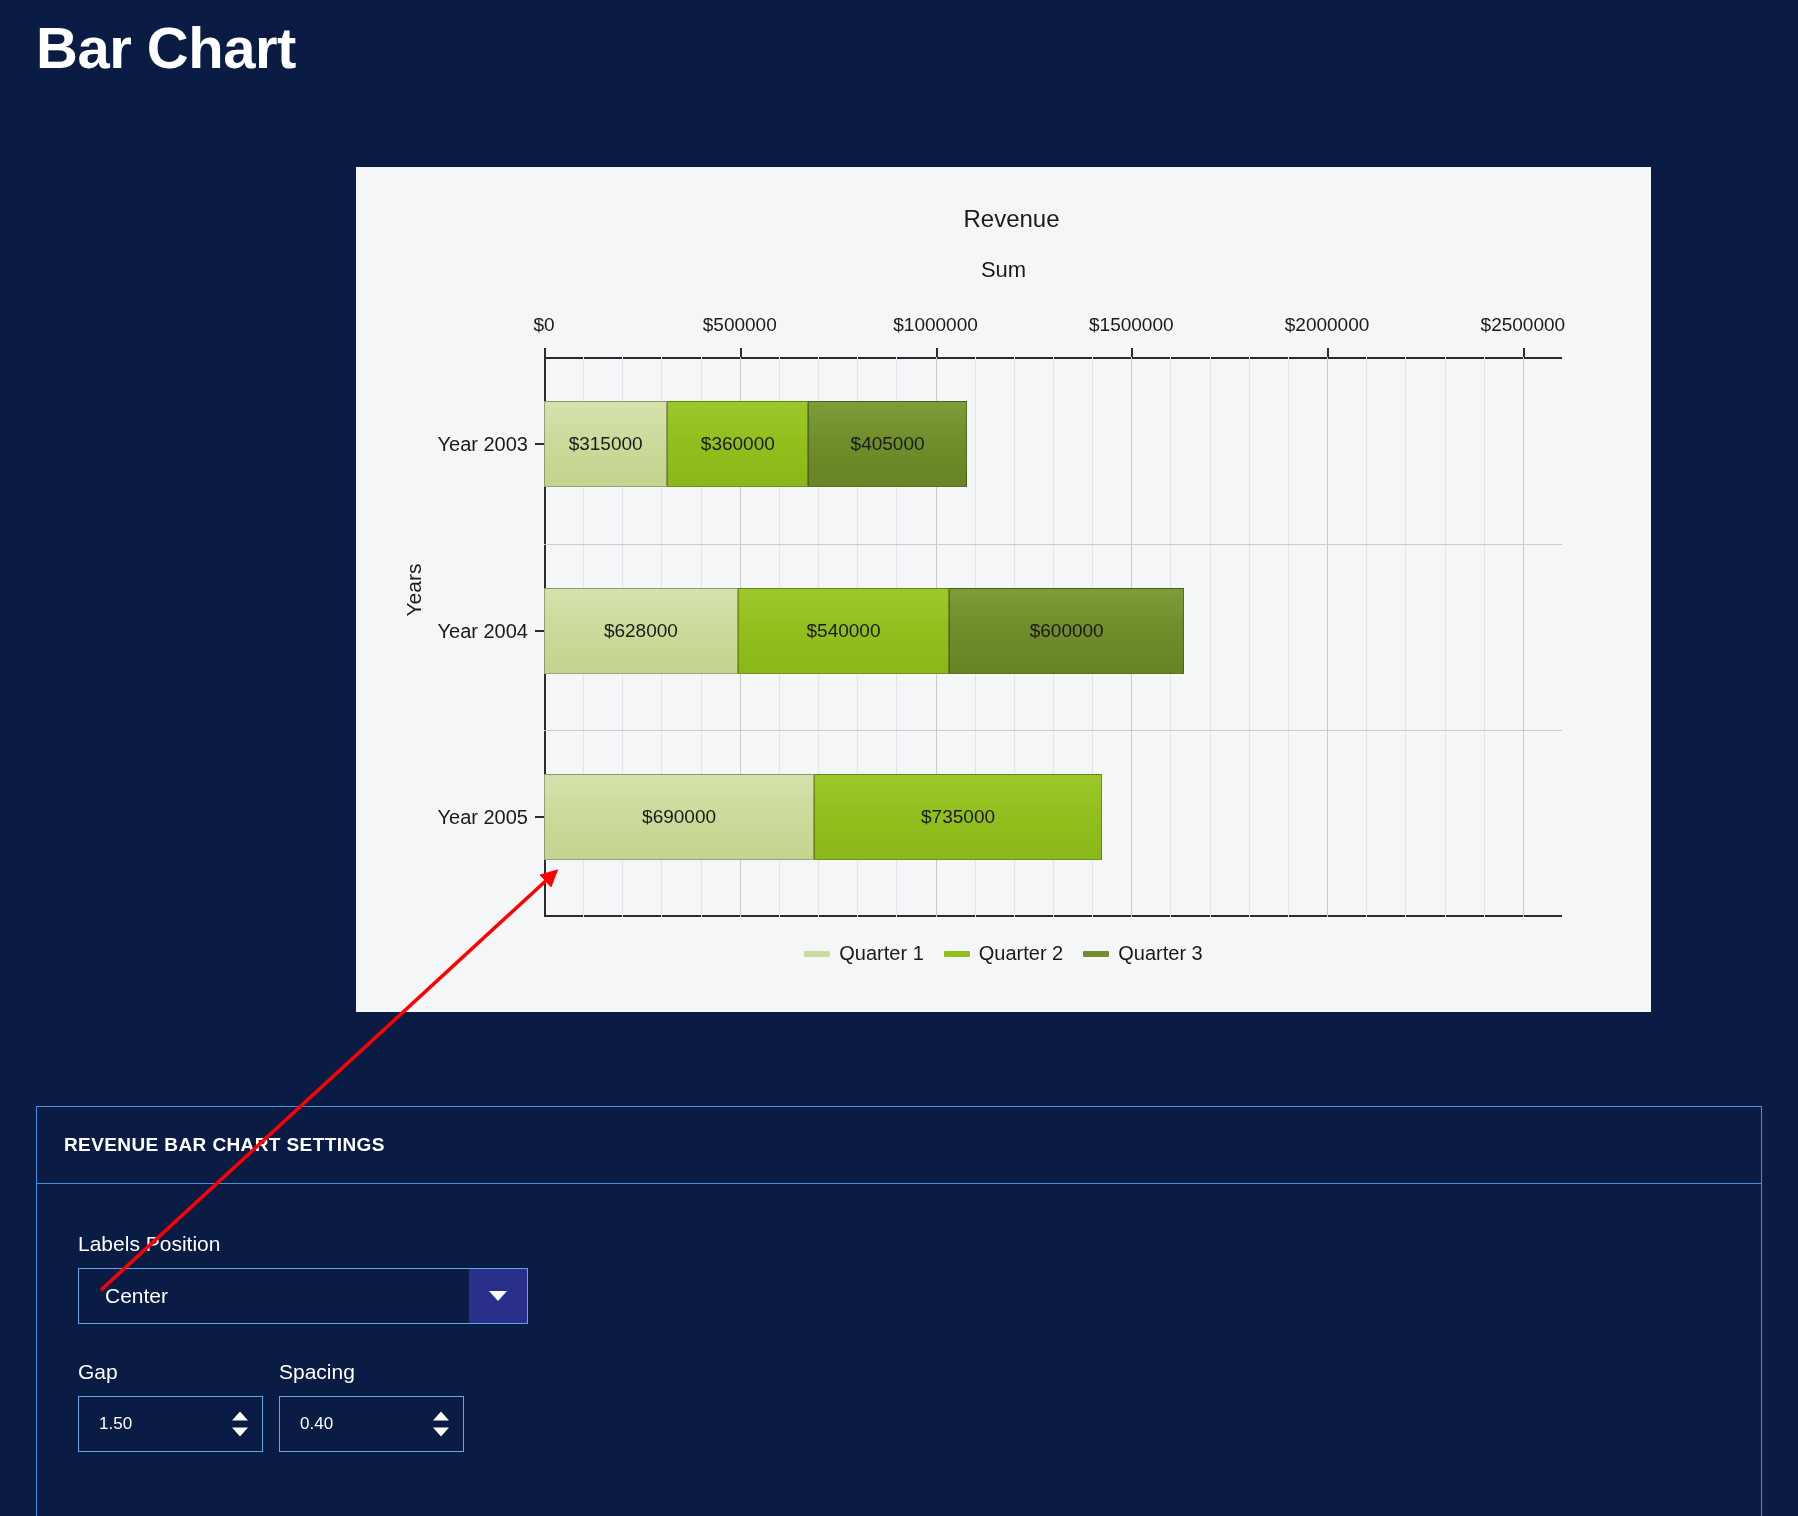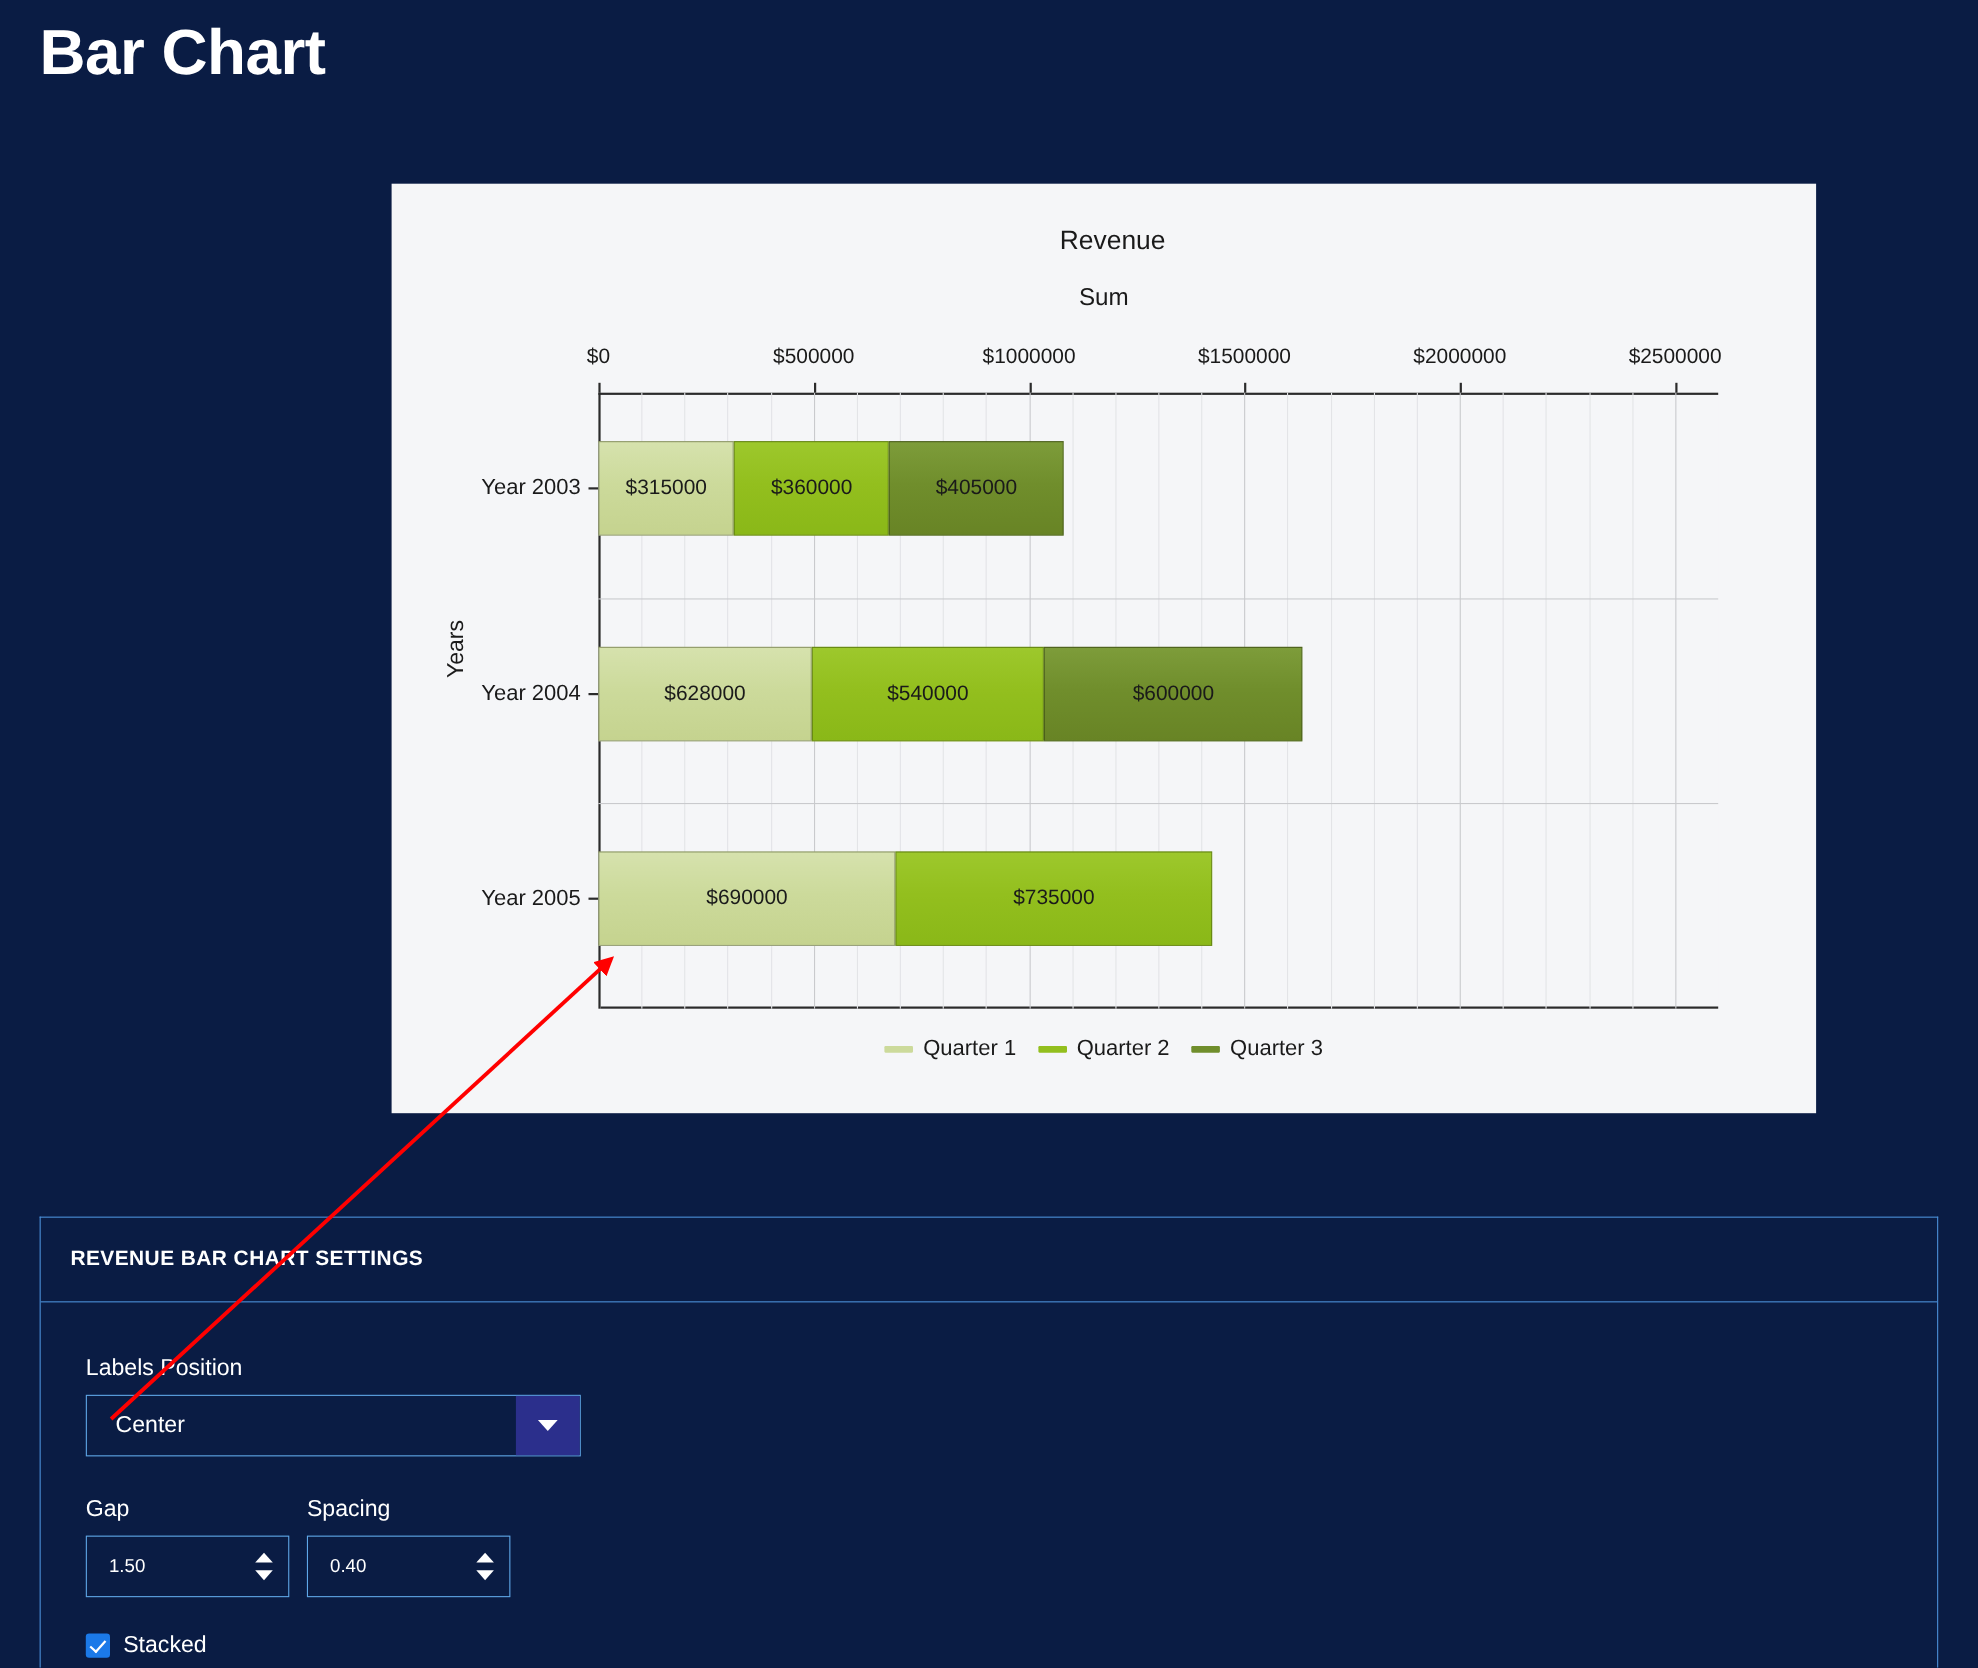--- a/index.html
+++ b/index.html
@@ -443,24 +443,20 @@
           <span class="number-value">0.40</span>
           <span class="spinner">
             <span class="spin-up"></span>
             <span class="spin-down"></span>
           </span>
         </div>
       </div>
 
     </div>
 
-    <div class="check-row">
-      <span class="checkbox"></span>
-      <span class="check-label">Stacked</span>
-    </div>
 
   </div>
 </div>
 
 <svg class="annotation-arrow" viewBox="0 0 1798 1516">
   <defs>
     <marker id="arrowhead" markerWidth="5" markerHeight="5" refX="2.2" refY="2.5" orient="auto">
       <polygon points="0,0 5,2.5 0,5" fill="#ff0000"></polygon>
     </marker>
   </defs>

